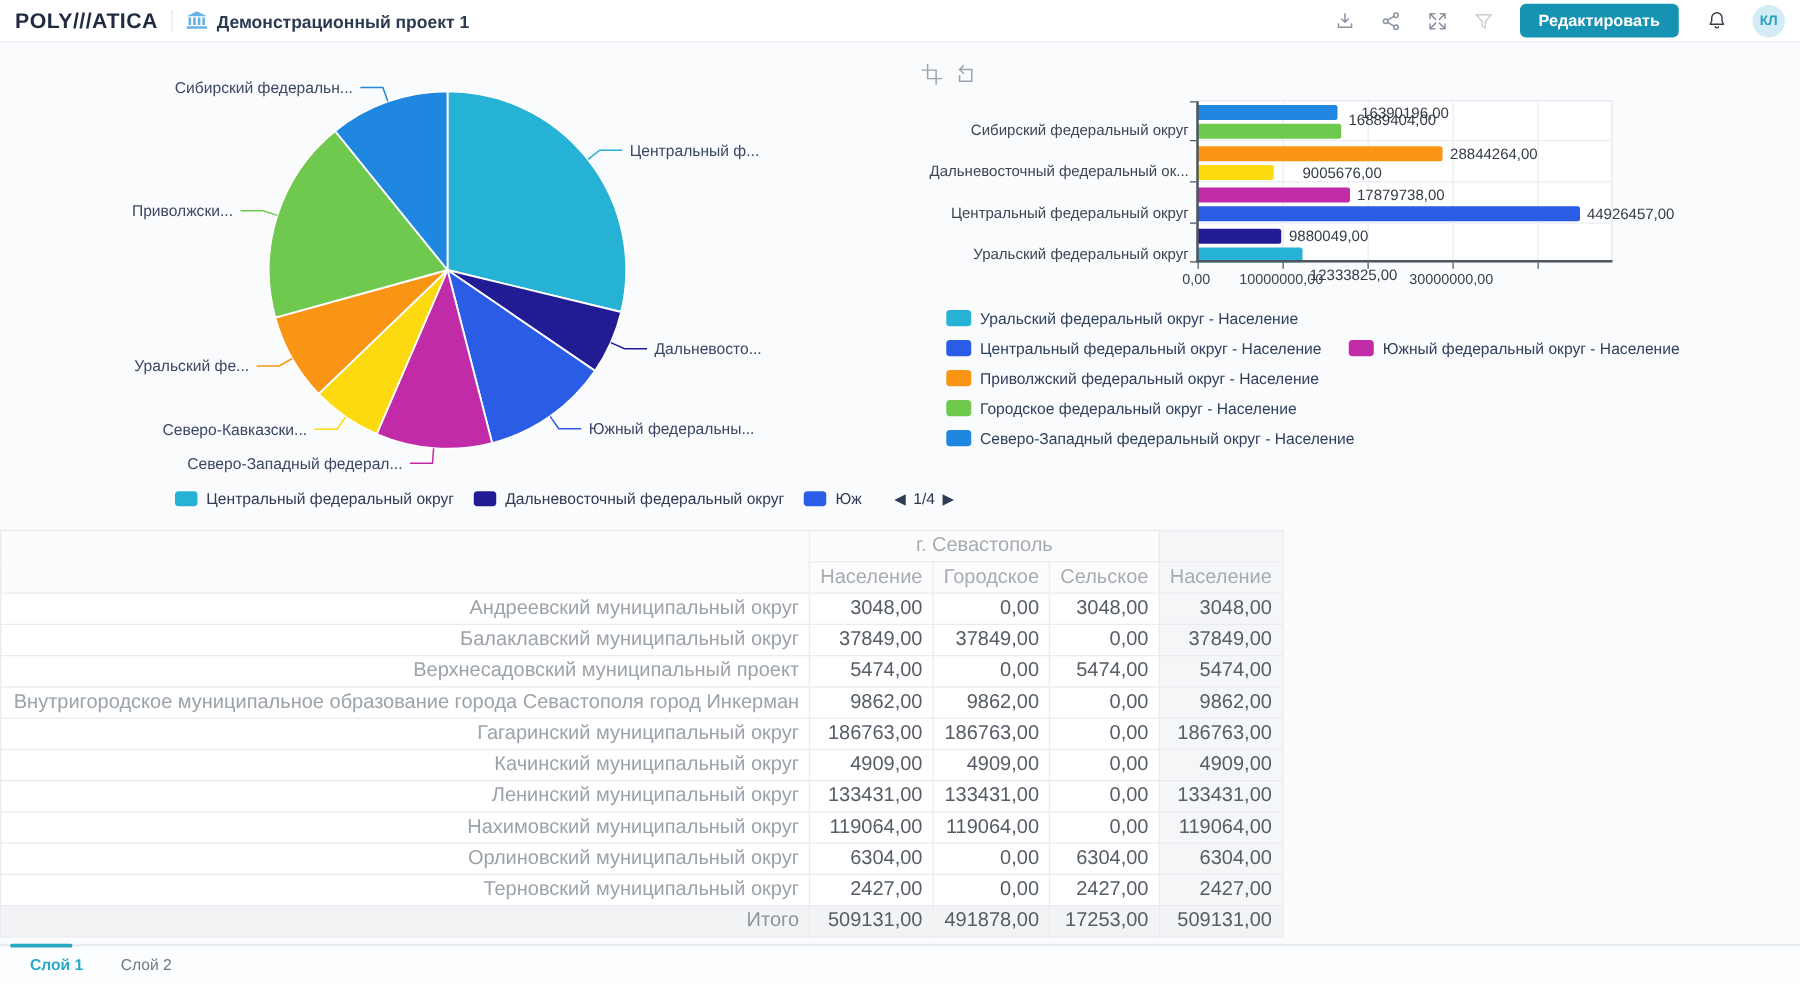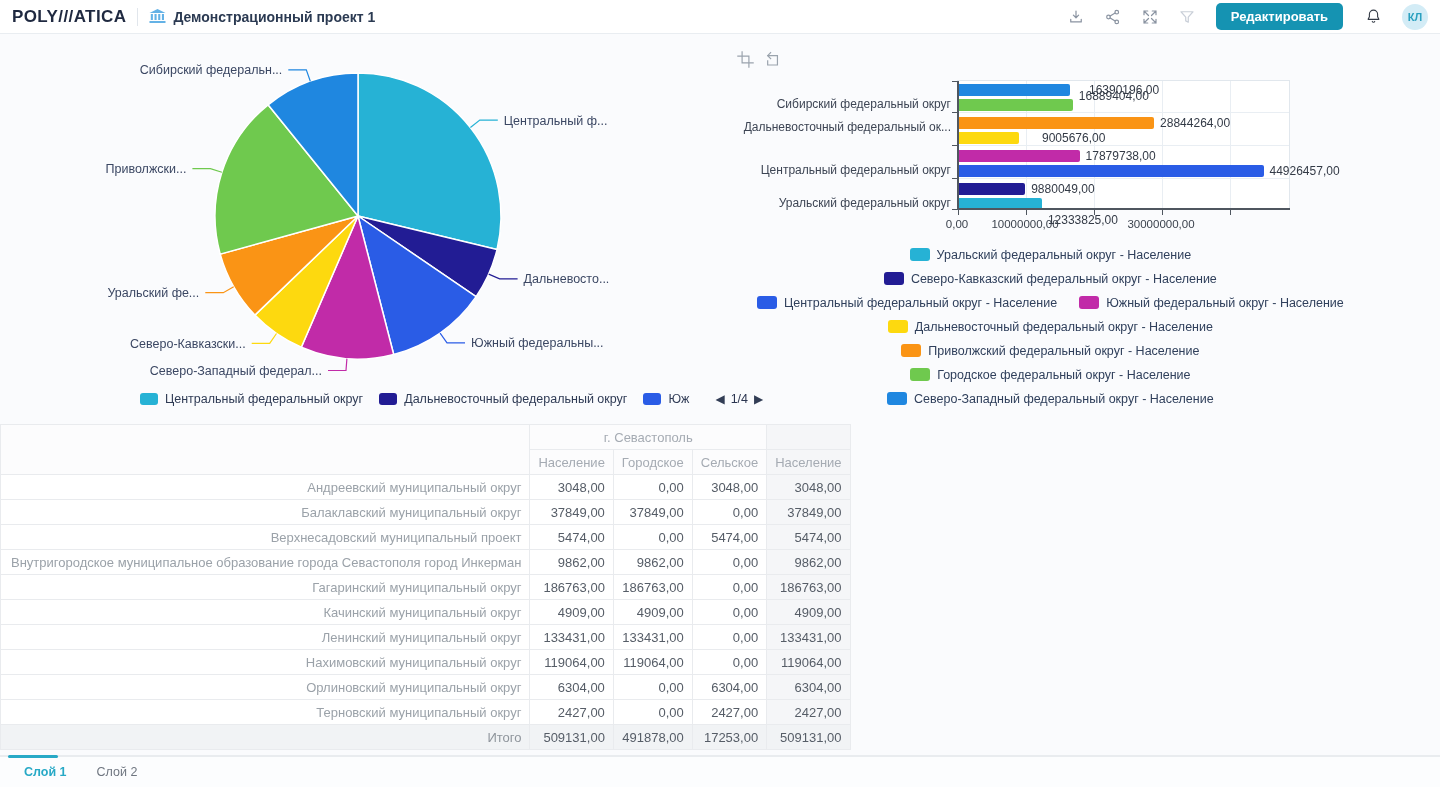--- a/index.html
+++ b/index.html
@@ -45,27 +45,27 @@
   .vgrid { position:absolute; top:0; bottom:0; width:1px; background:#e9eef3; }
   .hgrid { position:absolute; left:0; right:0; height:1px; background:#e9eef3; }
   .bar { position:absolute; left:0; height:12px; border-radius:0 2px 2px 0; cursor:pointer; }
   .bar-val { position:absolute; font-size:12px; color:#333a46; white-space:nowrap; }
   .axis-y { position:absolute; left:-1px; top:0; bottom:-1px; width:2px; background:#4f565f; }
   .axis-x { position:absolute; left:-1px; right:-1px; bottom:-1px; height:2px; background:#4f565f; }
   .ytick { position:absolute; left:-6px; width:5px; height:1px; background:#4f565f; }
   .xtick { position:absolute; bottom:-6px; width:1px; height:5px; background:#4f565f; }
   .xlab { position:absolute; width:90px; text-align:center; font-size:11.5px; color:#3c434e; }
   .bar-legend { position:absolute; left:27px; top:203px; }
-  .lg-row { display:flex; align-items:center; gap:22px; height:13px; margin-bottom:11px;justify-content:center; }
+  .lg-row { display:flex; align-items:center; gap:22px; height:13px; margin-bottom:11px; }
   .bar-legend .sw { width:20px; height:13px; }
   .bar-legend .lg-item { color:#30405c; }
 
   
   .table-widget { position:absolute; left:0; top:424px; }
-  table { border-collapse:collapse; table-layout:fixed; font-size:13px; }
+  table { border-collapse:collapse; table-layout:fixed; font-size:16px; }
   th,td { border:1px solid #e9ebee; height:25px; padding:0 8px; font-weight:normal;
           white-space:nowrap; overflow:hidden; text-overflow:ellipsis; }
   th { color:#a5abb3; background:#fcfcfd; text-align:center; }
   td.name { color:#9ba2a9; text-align:right; padding-left:10px; background:#fff; }
   td.num { color:#565d67; text-align:right; background:#fff; }
   .tint, td.num.tint { background:#f5f6f8; }
   tr.total td { background:#f1f3f5; }
   tr.total td.name { color:#8f959c; }
 
   
@@ -188,21 +188,21 @@
           </svg>
       </span>
       <span>
         <svg width="17" height="17" viewBox="0 0 20 20">
             <path d="M9 2L5.5 5.5 9 9M5.5 5.5H17v11H5.5v-5"></path>
           </svg>
       </span>
     </div>
     <div id="barLabels">
         <div class="bar-cat" style="top: 52px;">Сибирский федеральный округ</div>
-        <div class="bar-cat" style="top: 75px;">Дальневосточный федеральный ок...</div>
+        <div class="bar-cat" style="top: 85px;">Дальневосточный федеральный ок...</div>
         <div class="bar-cat" style="top: 118px;">Центральный федеральный округ</div>
         <div class="bar-cat" style="top: 151px;">Уральский федеральный округ</div>
       </div>
     <div class="bar-plot" id="barPlot">
         <div class="vgrid" style="left: 68px;"></div>
         <div class="vgrid" style="left: 136px;"></div>
         <div class="vgrid" style="left: 204px;"></div>
         <div class="vgrid" style="left: 272px;"></div>
         <div class="hgrid" style="top: 31px;"></div>
         <div class="hgrid" style="top: 64px;"></div>
@@ -243,38 +243,26 @@
       </div>
     <div class="bar-legend" id="barLegend">
         <div class="lg-row">
           <span class="lg-item">
             <span class="sw" style="background: rgb(38, 178, 213);"></span>
             <span>Уральский федеральный округ - Население</span>
           </span>
         </div>
         <div class="lg-row">
           <span class="lg-item">
-            <span class="sw" style="background: rgb(34, 28, 148);"></span>
-            <span>Северо-Кавказский федеральный округ - Население</span>
-          </span>
-        </div>
-        <div class="lg-row">
-          <span class="lg-item">
             <span class="sw" style="background: rgb(42, 92, 230);"></span>
             <span>Центральный федеральный округ - Население</span>
           </span>
           <span class="lg-item">
             <span class="sw" style="background: rgb(193, 43, 168);"></span>
             <span>Южный федеральный округ - Население</span>
-          </span>
-        </div>
-        <div class="lg-row">
-          <span class="lg-item">
-            <span class="sw" style="background: rgb(253, 217, 15);"></span>
-            <span>Дальневосточный федеральный округ - Население</span>
           </span>
         </div>
         <div class="lg-row">
           <span class="lg-item">
             <span class="sw" style="background: rgb(250, 148, 21);"></span>
             <span>Приволжский федеральный округ - Население</span>
           </span>
         </div>
         <div class="lg-row">
           <span class="lg-item">

